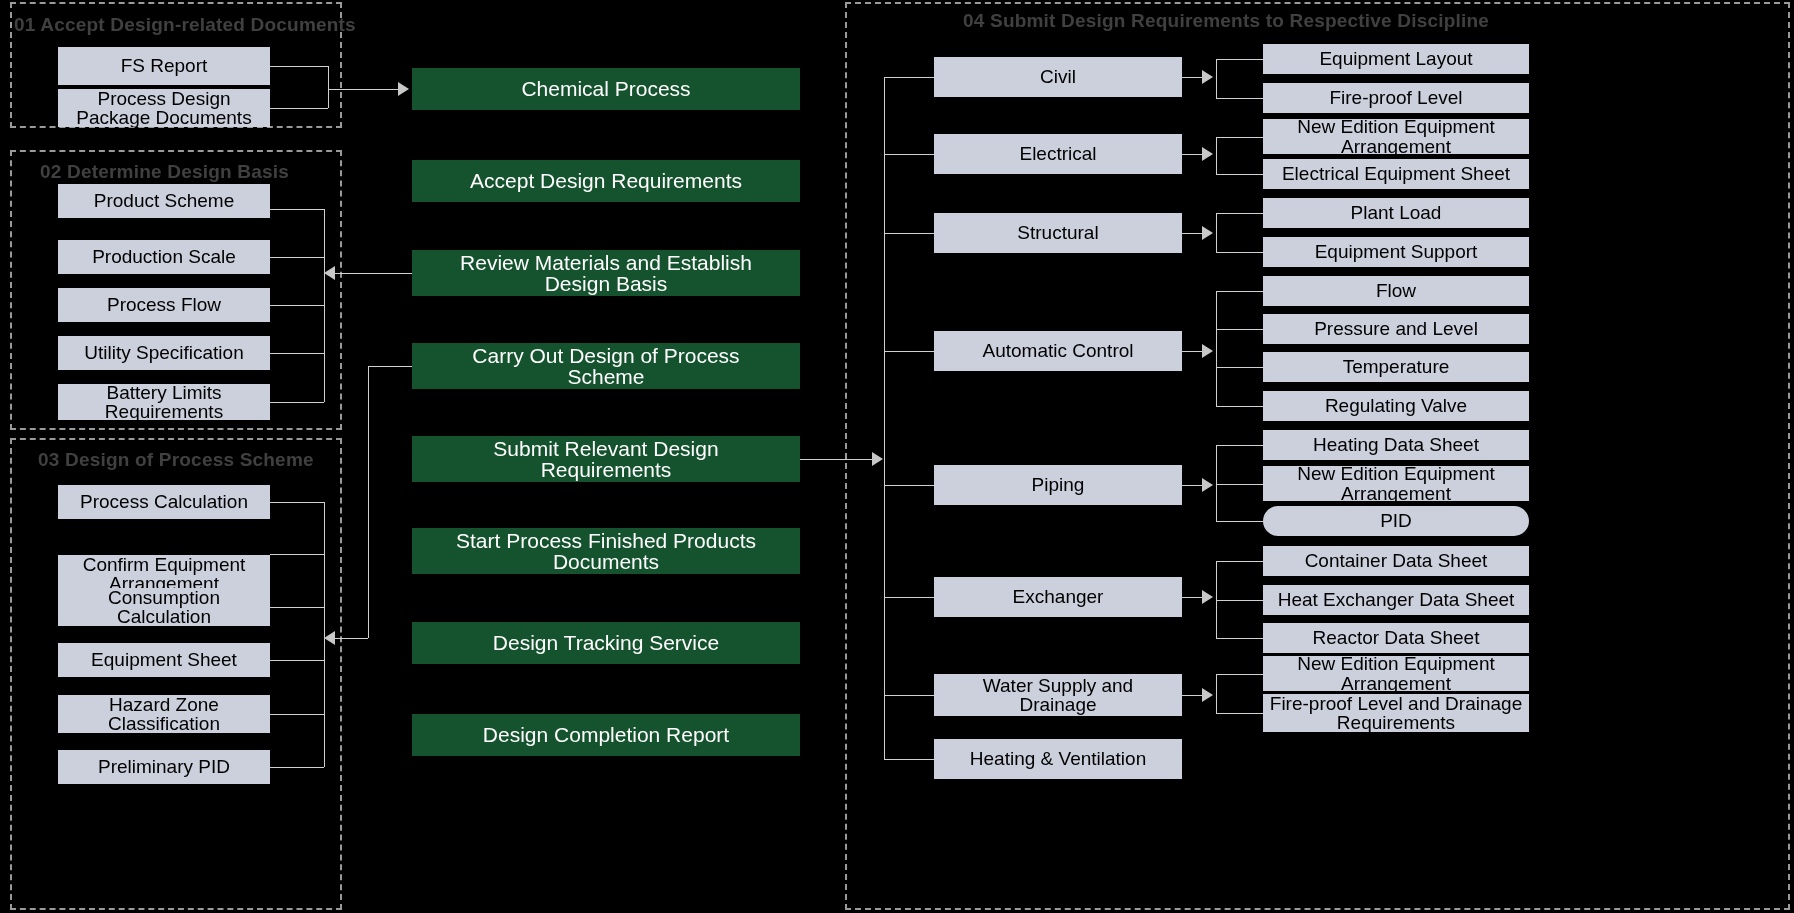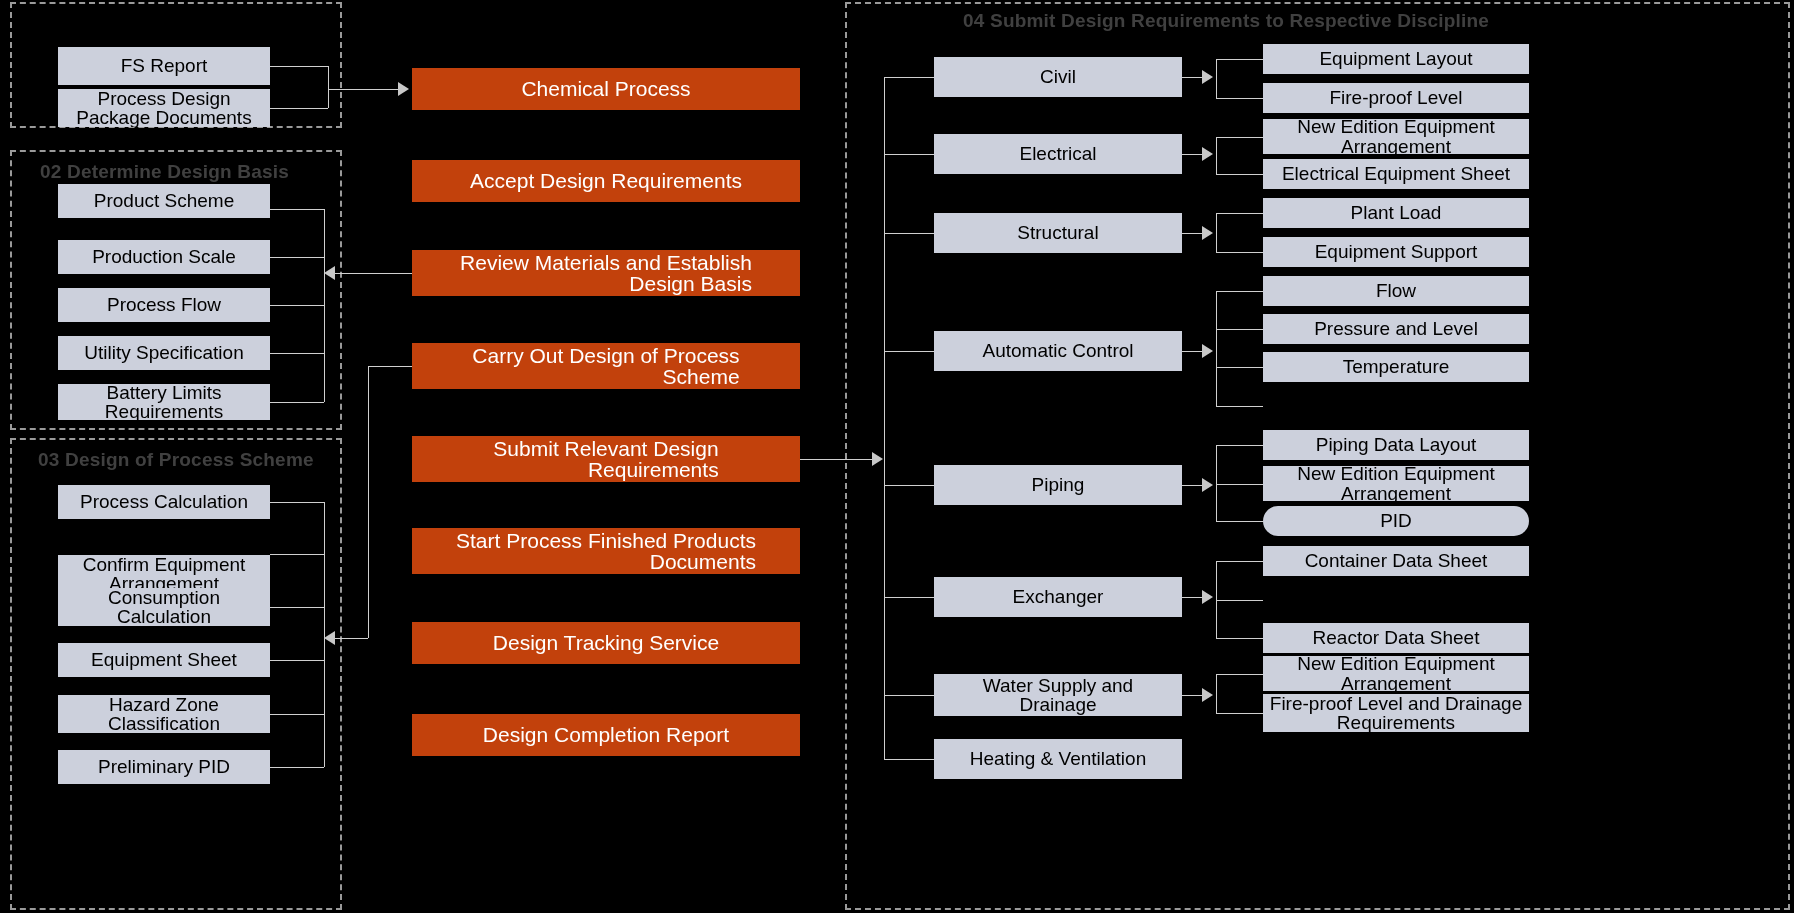--- a/index.html
+++ b/index.html
@@ -35,24 +35,23 @@
     text-align:center;
     line-height:1.02;
     overflow:hidden;
   }
   .node.light{
     background:#ccd0dc;
     color:#000;
     font-size:19px;
   }
   .node.dark{
-    background:#c2410c;
+    background:#14532d;
     color:#fff;
     font-size:21px;
-    text-align:right;
   }
   .node .lbl{display:block;padding:0 6px;}
 
   
   .ln{position:absolute;background:#d0d0d0;}
   .ln.h{height:1px;}
   .ln.v{width:1px;}
   .arrow{
     position:absolute;
     width:0;height:0;
@@ -60,20 +59,21 @@
     border-bottom:7px solid transparent;
   }
   .arrow.right{border-left:11px solid #c8c8c8;}
   .arrow.left{border-right:11px solid #c8c8c8;}
 </style>
 </head>
 <body>
 
 <div id="canvas">
     <div class="group" style="left: 10px; top: 2px; width: 332px; height: 126px;"></div>
+    <div class="group-title" style="left: 14px; top: 14px;">01 Accept Design-related Documents</div>
     <div class="group" style="left: 10px; top: 150px; width: 332px; height: 280px;"></div>
     <div class="group-title" style="left: 40px; top: 161px;">02 Determine Design Basis</div>
     <div class="group" style="left: 10px; top: 438px; width: 332px; height: 472px;"></div>
     <div class="group-title" style="left: 38px; top: 449px;">03 Design of Process Scheme</div>
     <div class="group" style="left: 845px; top: 2px; width: 945px; height: 908px;"></div>
     <div class="group-title" style="left: 963px; top: 10px;">04 Submit Design Requirements to Respective Discipline</div>
     <div class="node light" style="left: 58px; top: 47px; width: 212px; height: 38px;">
       <span class="lbl">FS Report</span>
     </div>
     <div class="node light" style="left: 58px; top: 89px; width: 212px; height: 38px;">
@@ -180,31 +180,37 @@
     </div>
     <div class="node light" style="left: 1263px; top: 276px; width: 266px; height: 30px;">
       <span class="lbl">Flow</span>
     </div>
     <div class="node light" style="left: 1263px; top: 314px; width: 266px; height: 30px;">
       <span class="lbl">Pressure and Level</span>
     </div>
     <div class="node light" style="left: 1263px; top: 352px; width: 266px; height: 30px;">
       <span class="lbl">Temperature</span>
     </div>
+    <div class="node light" style="left: 1263px; top: 391px; width: 266px; height: 30px;">
+      <span class="lbl">Regulating Valve</span>
+    </div>
     <div class="node light" style="left: 1263px; top: 430px; width: 266px; height: 30px;">
-      <span class="lbl">Piping Data Layout</span>
+      <span class="lbl">Heating Data Sheet</span>
     </div>
     <div class="node light" style="left: 1263px; top: 466px; width: 266px; height: 35px;">
       <span class="lbl">New Edition Equipment<br>Arrangement</span>
     </div>
     <div class="node light" style="left: 1263px; top: 506px; width: 266px; height: 30px; border-radius: 15px;">
       <span class="lbl">PID</span>
     </div>
     <div class="node light" style="left: 1263px; top: 546px; width: 266px; height: 30px;">
       <span class="lbl">Container Data Sheet</span>
+    </div>
+    <div class="node light" style="left: 1263px; top: 585px; width: 266px; height: 30px;">
+      <span class="lbl">Heat Exchanger Data Sheet</span>
     </div>
     <div class="node light" style="left: 1263px; top: 623px; width: 266px; height: 30px;">
       <span class="lbl">Reactor Data Sheet</span>
     </div>
     <div class="node light" style="left: 1263px; top: 656px; width: 266px; height: 35px;">
       <span class="lbl">New Edition Equipment<br>Arrangement</span>
     </div>
     <div class="node light" style="left: 1263px; top: 694px; width: 266px; height: 38px;">
       <span class="lbl">Fire-proof Level and Drainage<br>Requirements</span>
     </div>

